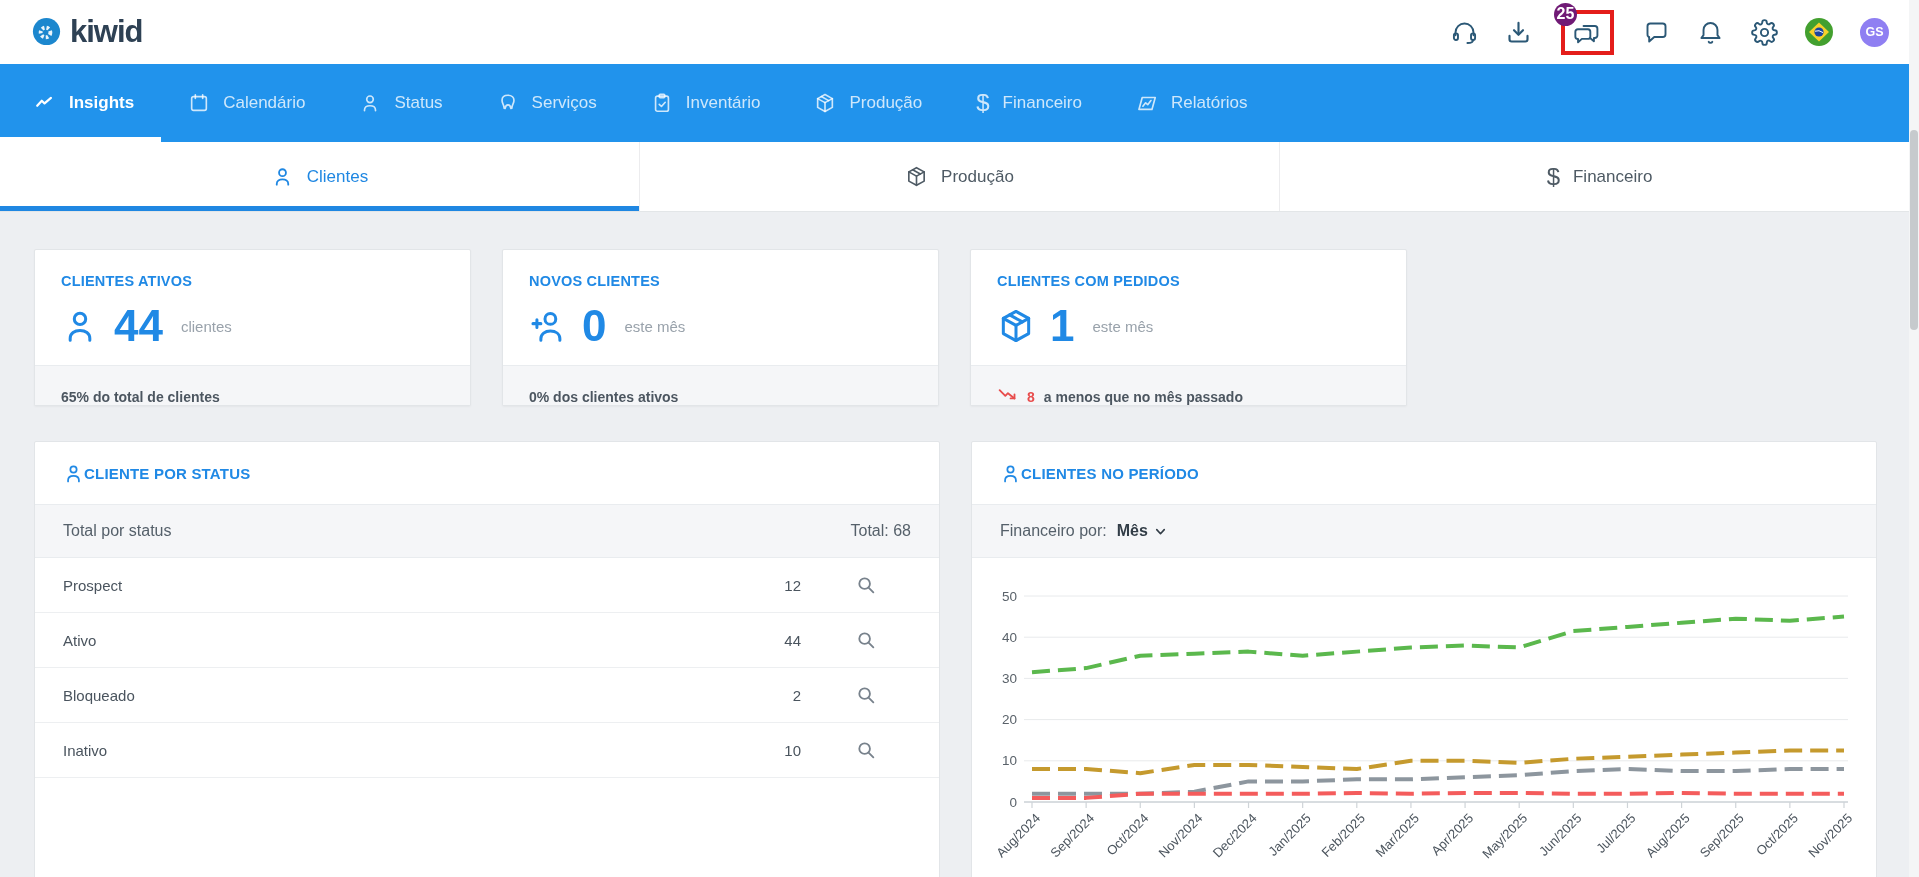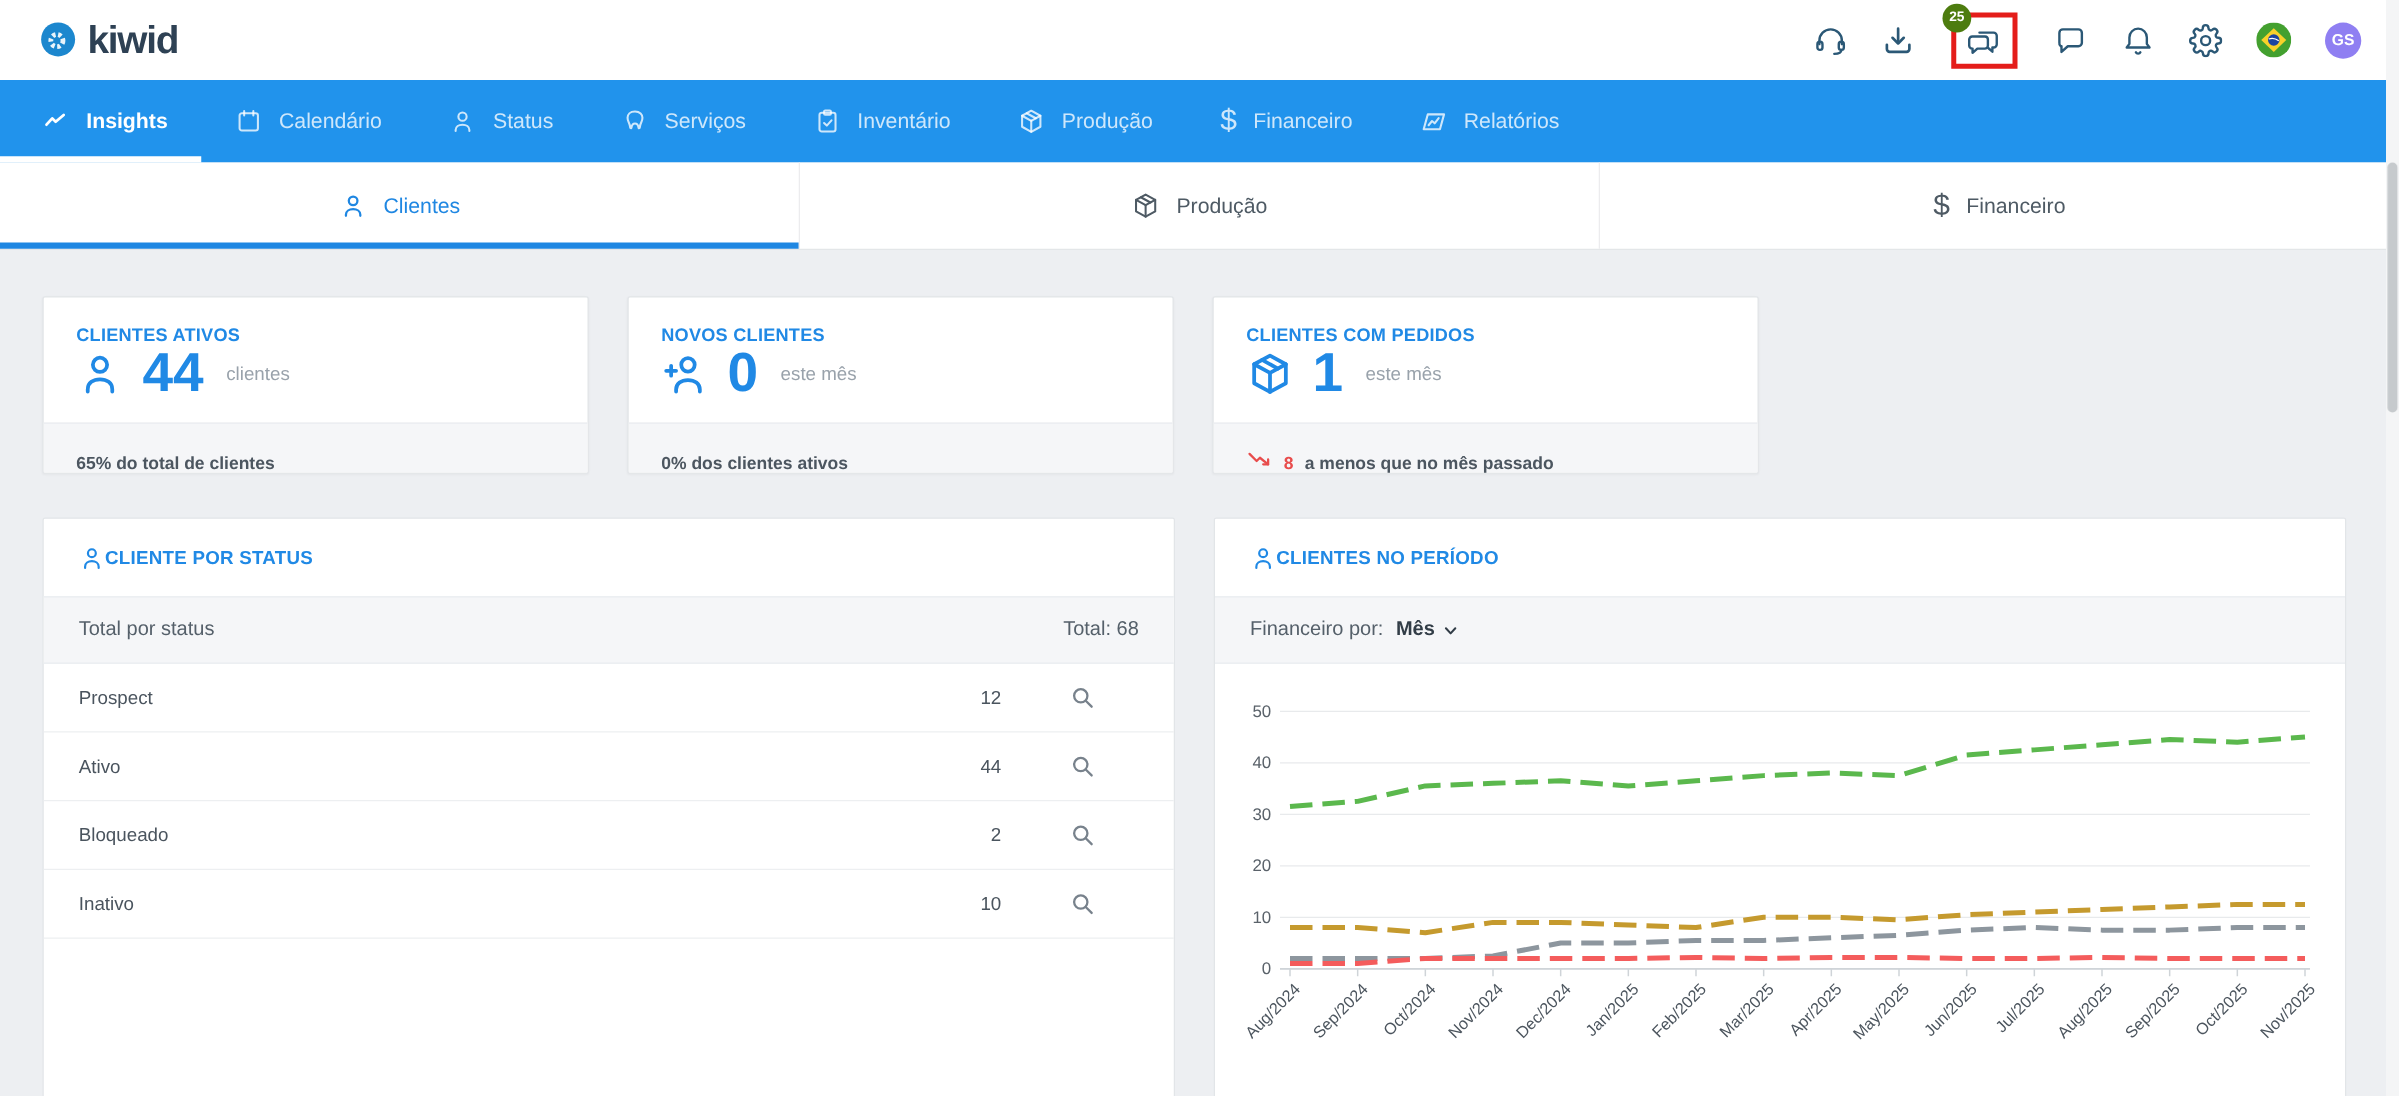--- a/index.html
+++ b/index.html
@@ -8,28 +8,28 @@
 
   
   .topbar { height:64px; background:#fff; display:flex; align-items:center;
     justify-content:space-between; padding:0 30px 0 30px; }
   .logo { display:flex; align-items:center; gap:7px; }
   .logo-text { font-size:31px; font-weight:bold; color:#2e4154; letter-spacing:-1px; }
   .top-actions { display:flex; align-items:center; gap:27px; color:#2b5876; }
   .tico { width:27px; height:27px; display:block; }
   .chat-wrap { position:relative; border:4px solid #e41d1a; padding:7px 9px 3px 9px; margin:0 2px; }
   .badge { position:absolute; top:-11px; left:-11px; width:23px; height:23px; border-radius:50%;
-    background:#4d7c0f; color:#fff; font-size:11px; font-weight:bold;
+    background:#701a75; color:#fff; font-size:16px; font-weight:bold;
     display:flex; align-items:center; justify-content:center; }
   .flag { width:28px; height:28px; display:block; }
   .avatar { width:29px; height:29px; border-radius:50%; background:#8f7ff2; color:#fff;
     font-size:12.5px; font-weight:bold; display:flex; align-items:center; justify-content:center; }
 
   
-  .mainnav { height:66px; background:#2193ec; display:flex; align-items:stretch; }
+  .mainnav { height:78px; background:#2193ec; display:flex; align-items:stretch; }
   .nav-item { display:flex; align-items:center; gap:13px; padding:0 27px;
     color:rgba(255,255,255,.78); font-size:17px; font-weight:500; cursor:pointer;
     border-bottom:5px solid transparent; border-top:5px solid transparent; }
   .nav-item:first-child { padding-left:34px; }
   .nav-item.active { color:#fff; font-weight:bold; border-bottom-color:#fff; }
   .nic { width:22px; height:22px; display:block; }
   .dollar-glyph { font-size:24px; font-weight:500; line-height:22px; }
 
   
   .subtabs { height:70px; background:#fff; display:flex; border-bottom:1px solid #e3e6e8; }
@@ -38,21 +38,21 @@
   .subtab:last-child { border-right:none; }
   .subtab.active { color:#1f87e2; font-weight:500; box-shadow:inset 0 -5px 0 #1f87e2; }
   .stic { width:23px; height:23px; display:block; }
 
   
   .content { height:677px; padding:37px 34px 0 34px; background:#edeff2; overflow:hidden; }
   .cards-row { display:flex; gap:31px; margin-bottom:35px; }
   .card { width:437px; background:#fff; border:1px solid #e2e5e8; border-radius:2px;
     box-shadow:0 1px 2px rgba(0,0,0,.04); }
   .card-body { padding:23px 26px 17px 26px; }
-  .card-title { color:#2089e5; font-size:14.5px; font-weight:bold; letter-spacing:.2px; }
+  .card-title { color:#2089e5; font-size:14.5px; font-weight:bold; letter-spacing:.2px; margin-bottom:15px; }
   .card-valrow { display:flex; align-items:center; gap:15px; }
   .cvic { width:38px; height:38px; color:#2089e5; display:block; }
   .card-value { font-size:44px; font-weight:bold; color:#2089e5; line-height:1; }
   .card-unit { font-size:15px; color:#99a2ab; margin-left:3px; }
   .card-footer { border-top:1px solid #e9ecef; background:#f5f6f8; padding:0 26px; height:40px;
     display:flex; align-items:flex-end; gap:9px; font-size:14px; font-weight:bold; color:#4c5660; }
   .delta-ic { width:21px; height:21px; color:#e84c4c; display:block; }
   .delta-num { color:#e84c4c; }
 
   .panels-row { display:flex; gap:31px; align-items:flex-start; }

